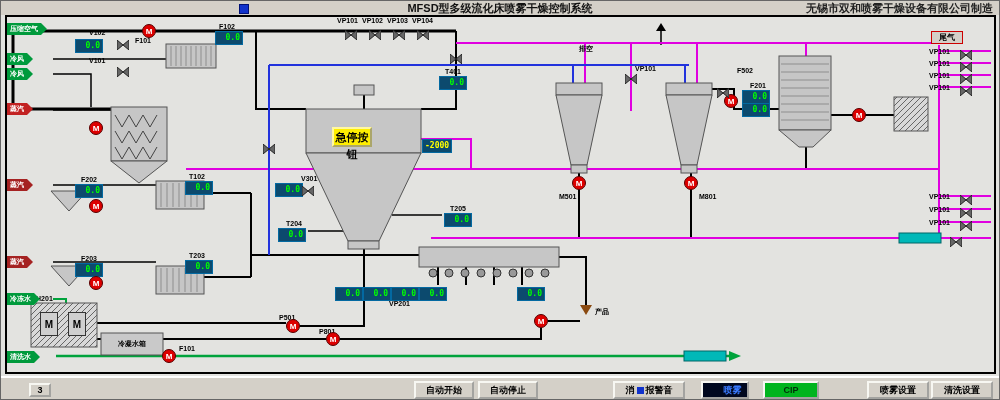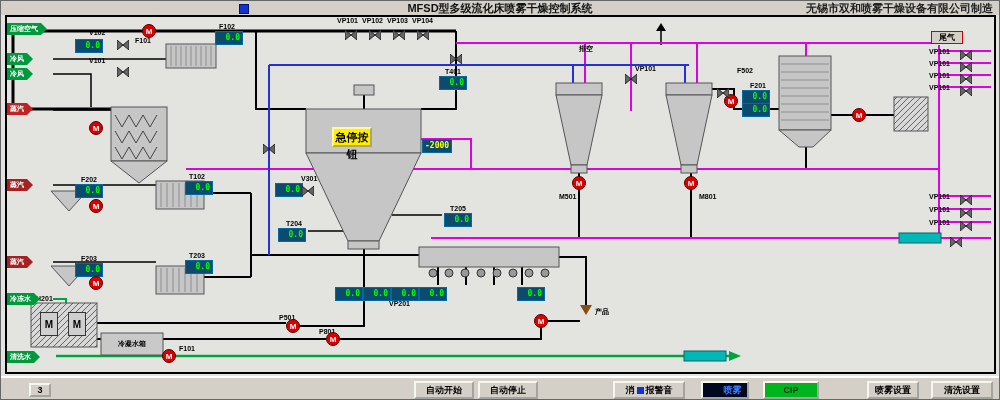--- a/index.html
+++ b/index.html
@@ -319,17 +319,17 @@
     <div class="tank-label">冷凝水箱</div>
   </div>
 
   <div class="bottombar">
     <div class="page-btn">3</div>
     <button class="btn" style="left:413px;width:60px">自动开始</button>
     <button class="btn" style="left:477px;width:60px">自动停止</button>
     <button class="btn" style="left:612px;width:72px"><span>消</span><span class="blue-sq"></span><span>报警音</span></button>
     <button class="btn spray" style="left:700px;width:48px">喷雾</button>
     <button class="btn cip" style="left:762px;width:56px">CIP</button>
-    <button class="btn" style="left:866px;width:52px">喷雾设置</button>
+    <button class="btn" style="left:866px;width:62px">喷雾设置</button>
     <button class="btn" style="left:930px;width:62px">清洗设置</button>
   </div>
 
 </div>
 
 </body></html>

